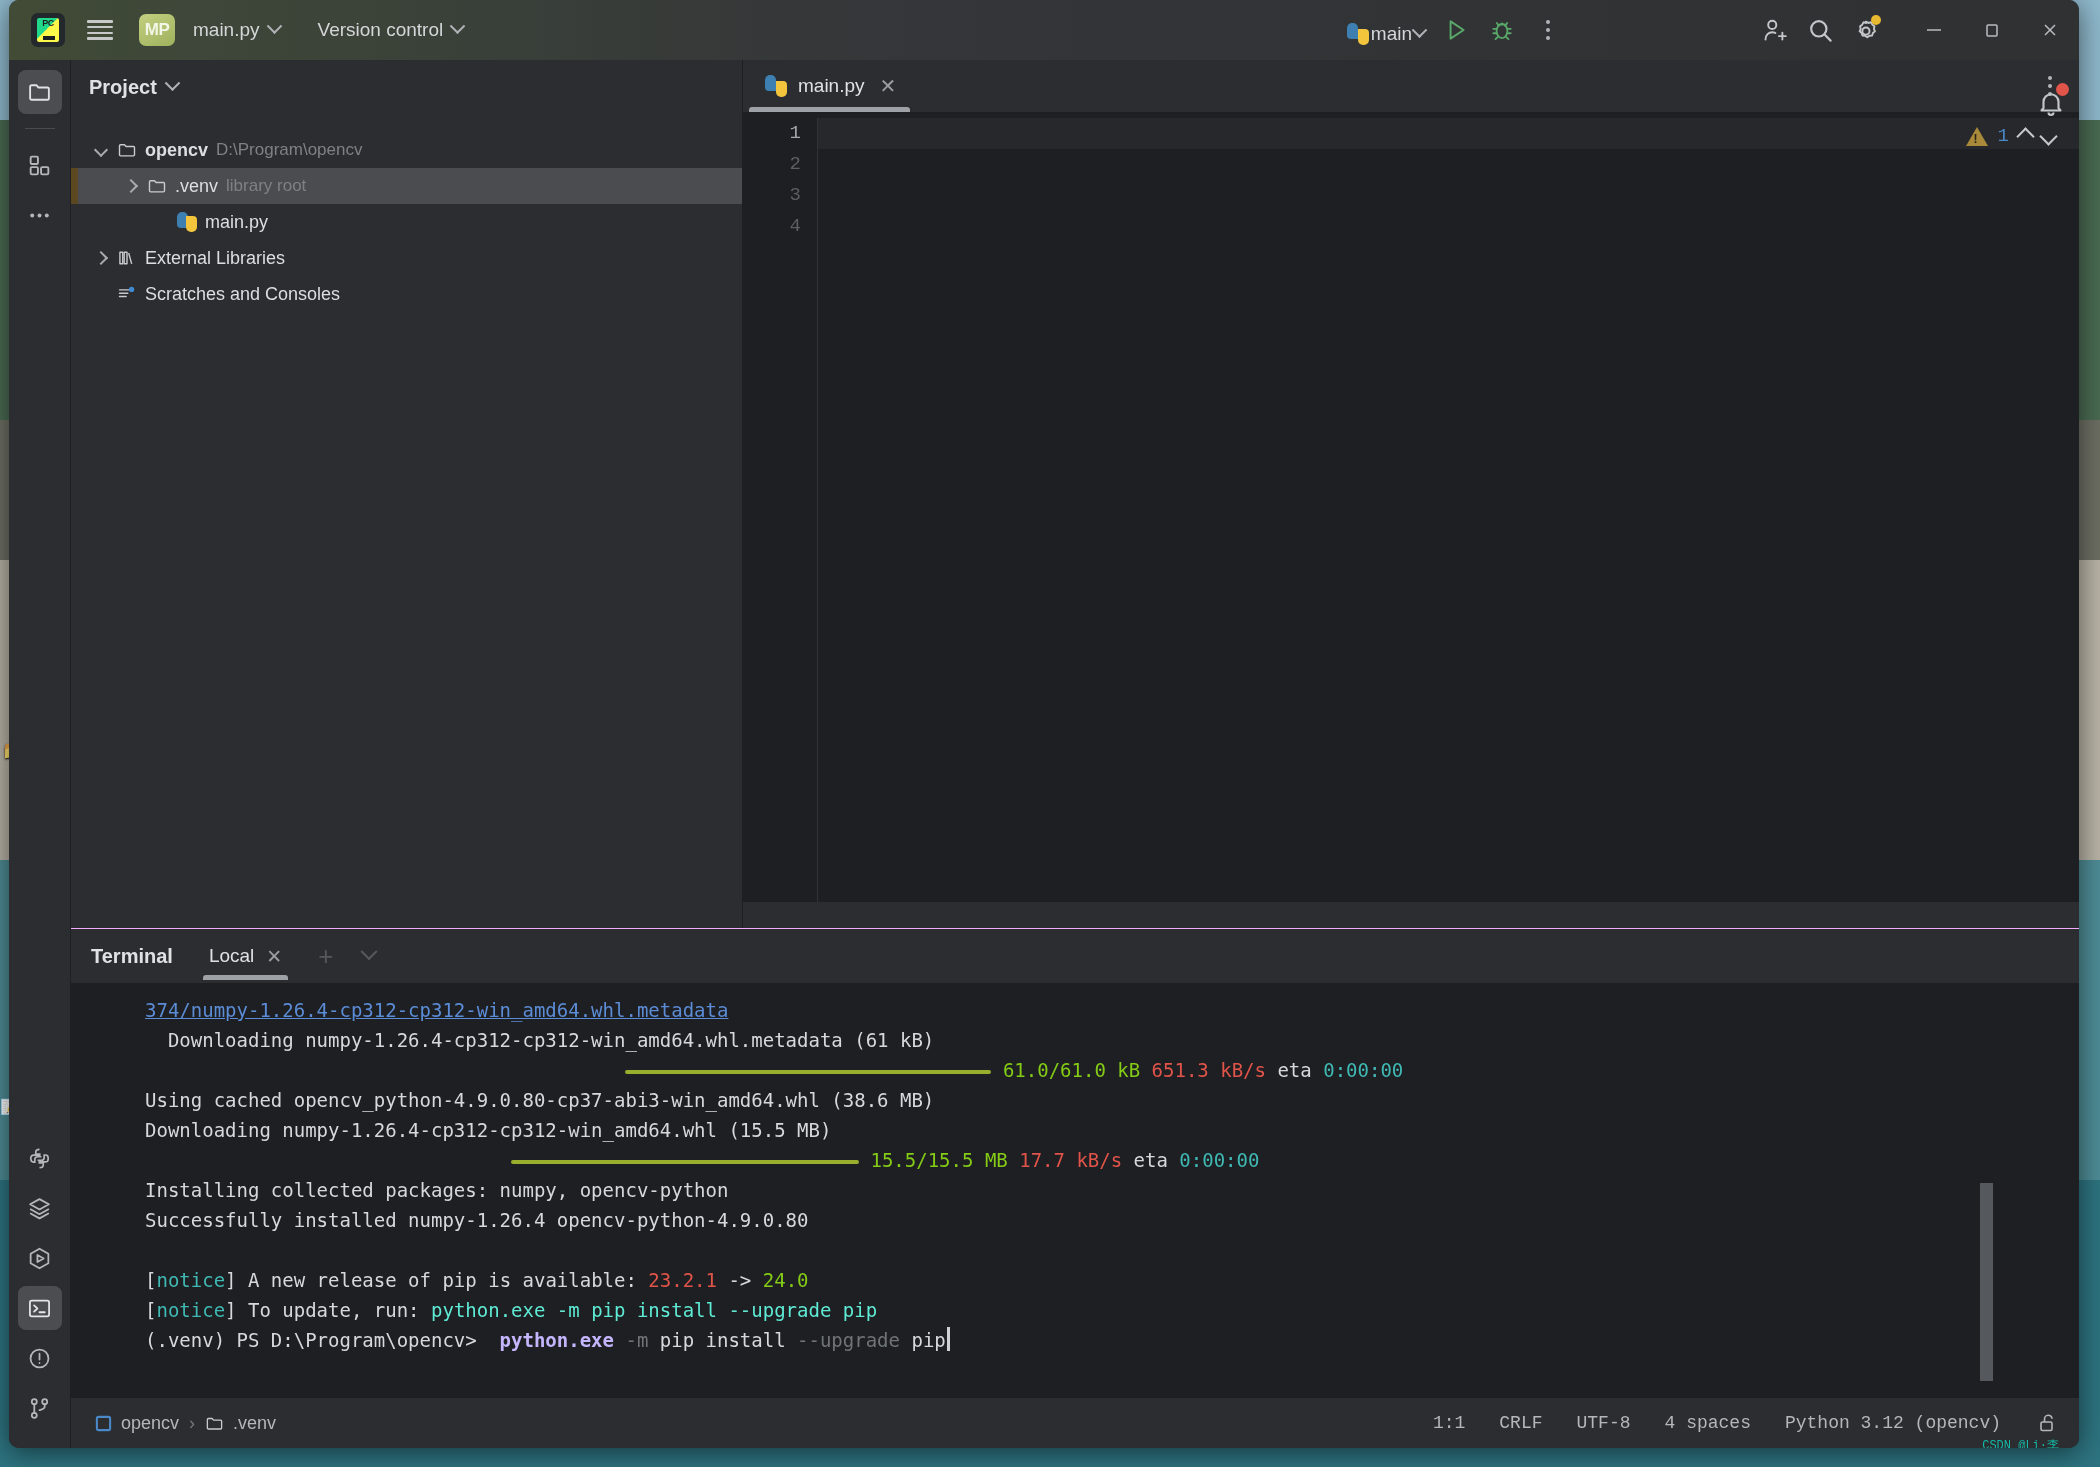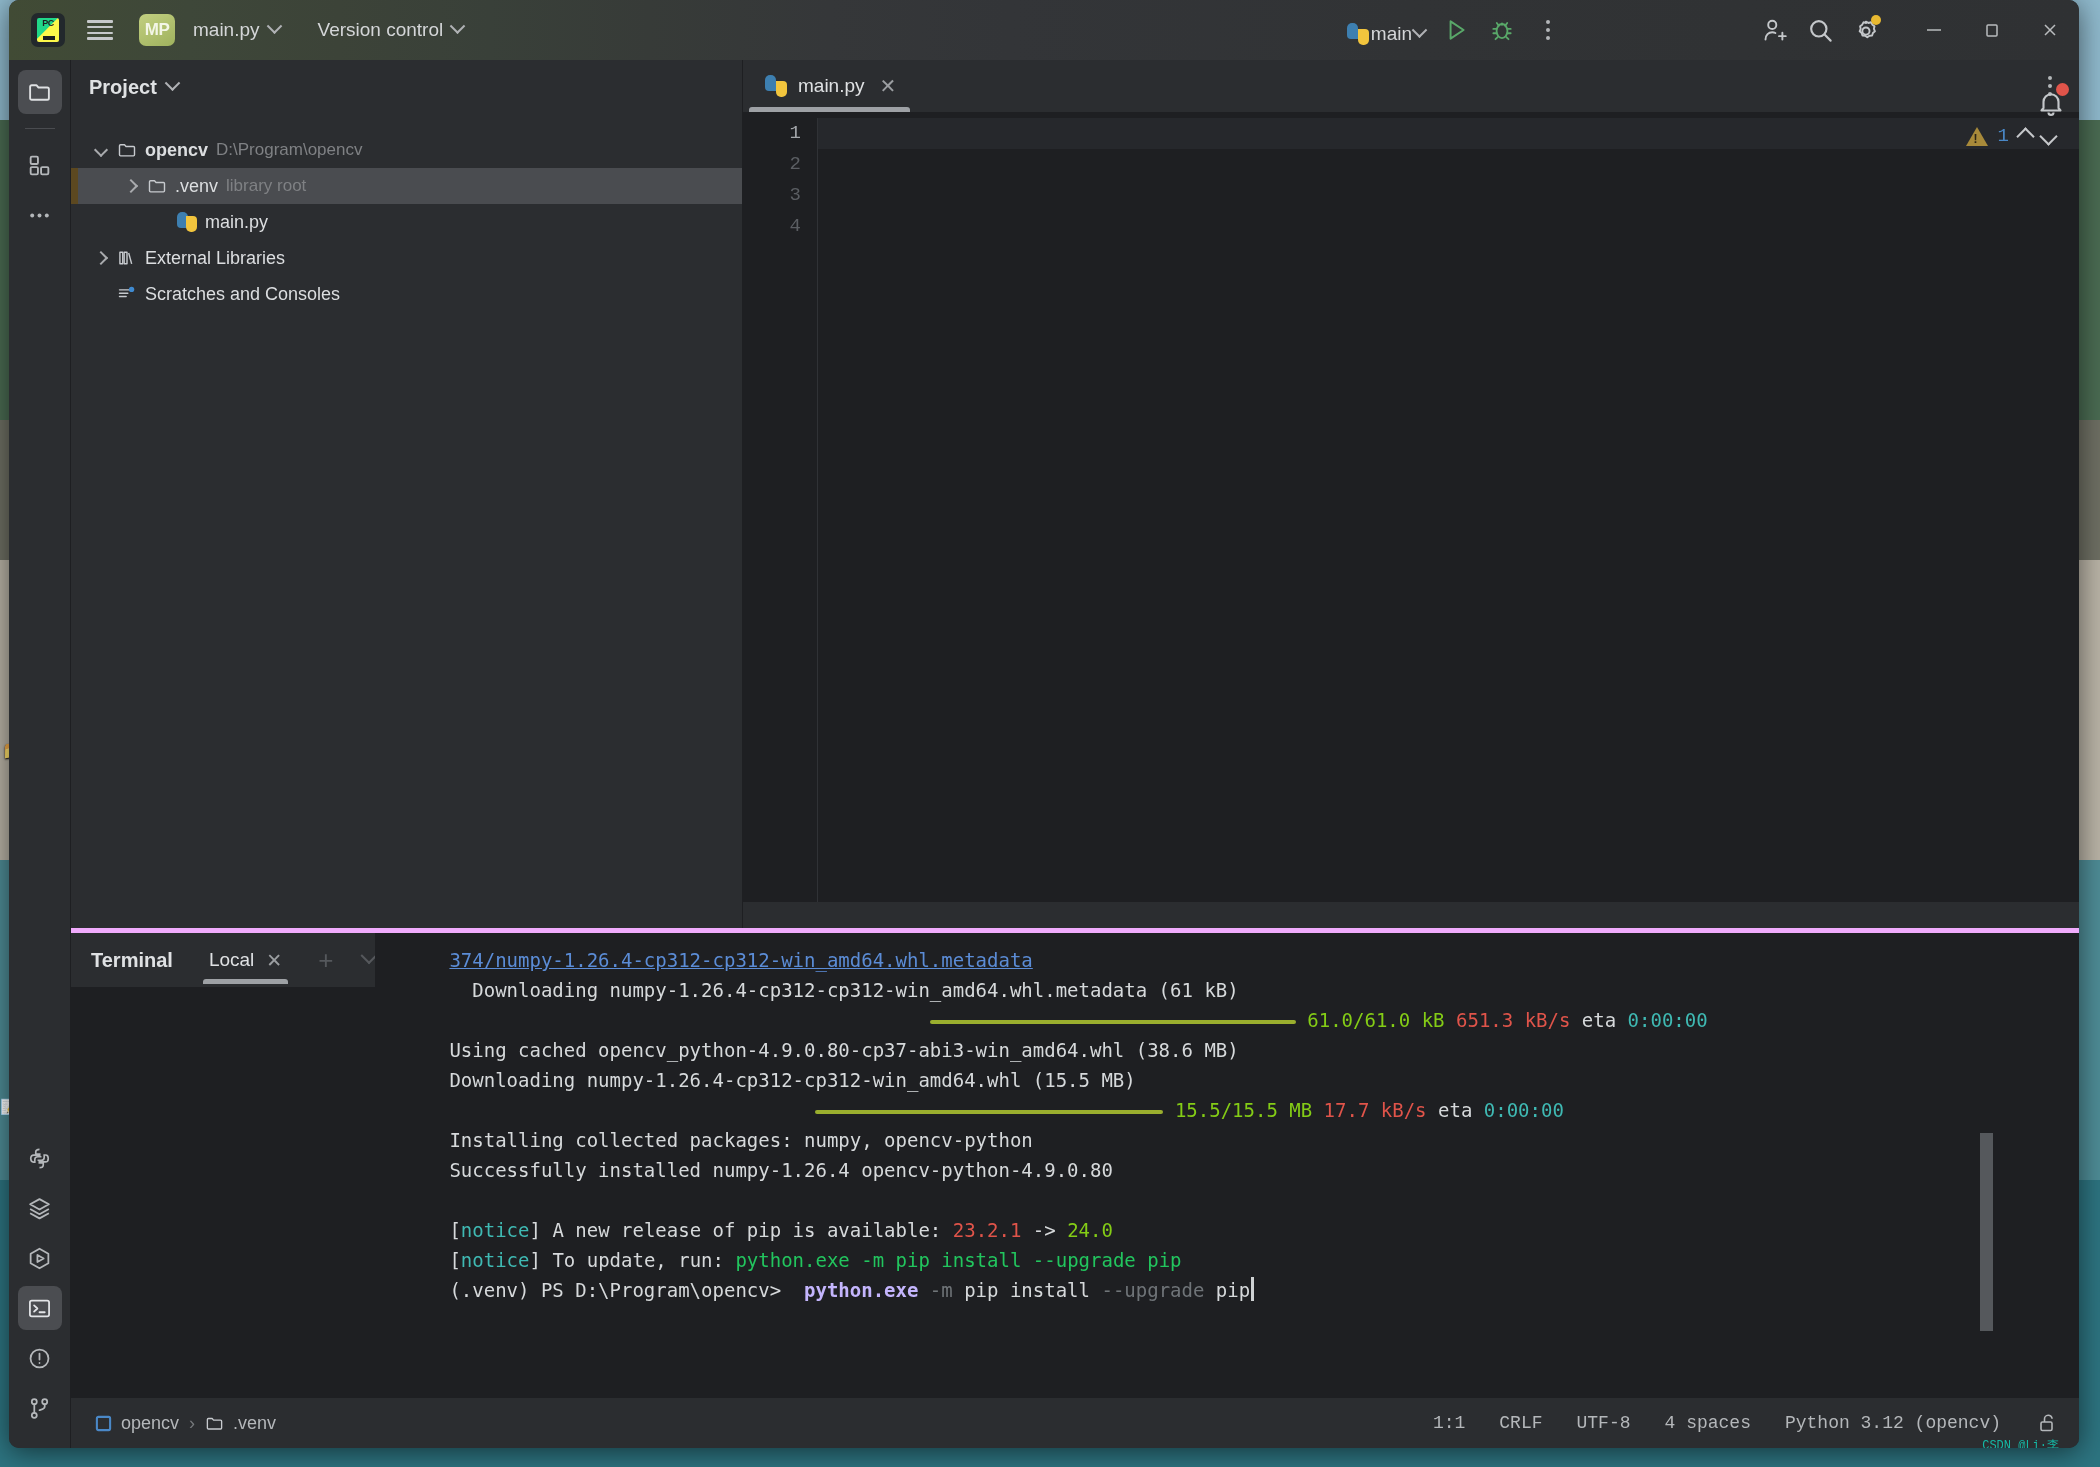--- a/index.html
+++ b/index.html
@@ -179,21 +179,21 @@
   .warn-tri::after{content:"!";position:absolute;left:-3px;top:5px;font-size:12px;font-weight:700;color:#2b2416;}
   .warn-count { color:#4a88c7; font-size:19px; font-family:"Liberation Mono", monospace; }
   .mini-chev { width:13px;height:13px;border-right:2.5px solid #c6c8cb;border-bottom:2.5px solid #c6c8cb; cursor:pointer;}
   .mini-chev.up { transform: rotate(-135deg); }
   .mini-chev.down { transform: rotate(45deg); }
   .editor-bottom-strip { height: 26px; background:#2b2d30; flex:none; }
 
   
   .terminal {
     height: 470px; flex: none; background: #1e1f22;
-    display: flex; flex-direction: row; border-top: 5px solid #f0abfc;
+    display: flex; flex-direction: column; border-top: 1px solid #f0abfc;
   }
   .term-head { height: 54px; flex:none; background:#2b2d30; display:flex; align-items:center; padding-left:20px; gap:30px;}
   .term-title { color:#dfe1e3; font-size:20px; font-weight:600; }
   .term-tab { position:relative; display:flex; align-items:center; gap:12px; color:#dfe1e3; font-size:19px; padding: 12px 6px; cursor:pointer;}
   .term-tab.active::after{content:"";position:absolute;left:0;right:0;bottom:0;height:5px;background:#9ea1a5;border-radius:3px 3px 0 0;}
   .term-tab .x { color:#9b9ea1; font-size:19px; }
   .term-plus { color:#55585c; font-size:26px; line-height:1; cursor:pointer; }
   .term-caret { width:12px;height:12px;border-right:2px solid #55585c;border-bottom:2px solid #55585c;transform:rotate(45deg) translate(-3px,-3px); cursor:pointer;}
   .term-body {
     flex: 1; position: relative; overflow: hidden;
@@ -202,21 +202,21 @@
     font-size: 19px; line-height: 30px;
     padding: 12px 0 0 0;
     color: #cfd2d4;
   }
   .tline { white-space: pre; padding-left: 74px; height: 30px; }
   .c-link { color:#5b8cd6; text-decoration: underline; }
   .c-white { color:#d6d9db; }
   .c-green { color:#84cc16; }
   .c-red { color:#e0544a; }
   .c-cyan { color:#3fb9b3; }
-  .c-cmdgreen { color:#22c55e; }
+  .c-cmdgreen { color:#5eead4; }
   .c-yellow { color:#c4b5fd; font-weight:700; }
   .c-dim { color:#6f7478; }
   .bar-fill { display:inline-block; height:4px; background:#9aae2e; vertical-align:middle; border-radius:2px;}
   .cursor-blk { display:inline-block; width:3px; height:24px; background:#cfd2d4; vertical-align:-4px; margin-left:1px;}
   .term-scroll {
     position:absolute; right: 86px; top: 200px; width: 13px; height: 198px;
     background: #55585c; border-radius: 0px;
   }
 
   

